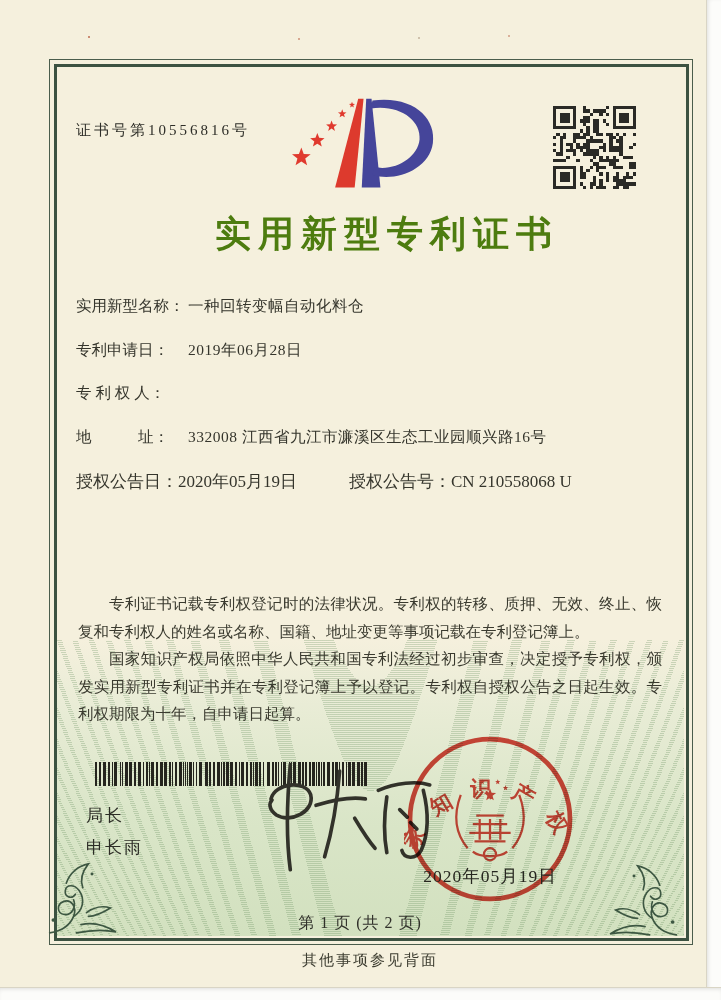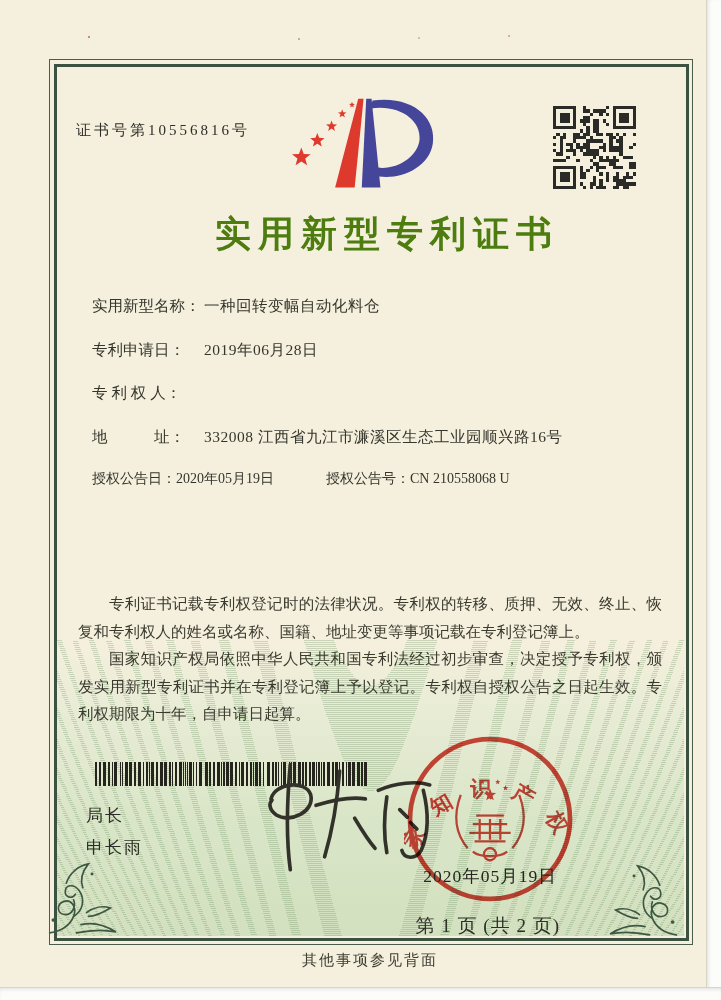--- a/index.html
+++ b/index.html
@@ -24,39 +24,39 @@
   
   .green-zone{position:absolute;left:57px;top:640px;width:627px;height:296px;
     background:
       repeating-radial-gradient(120% 85% at 50% 175%, rgba(96,138,88,.28) 0 1px, rgba(0,0,0,0) 1px 6px),
       linear-gradient(to bottom, rgba(226,236,212,0) 0%, rgba(223,233,208,.55) 22%, rgba(214,228,197,.88) 60%, rgba(209,224,190,.97) 100%);}
   .cert-no{position:absolute;left:76px;top:99px;font-size:15px;letter-spacing:3px;color:#2e2e28;margin-top:22px;}
   .logo{position:absolute;left:280px;top:90px;width:160px;height:108px;}
   .qr{position:absolute;left:553px;top:106px;width:83px;height:83px;}
   .title{position:absolute;left:49px;top:210px;width:676px;text-align:center;
     font-size:36px;font-weight:700;letter-spacing:7px;color:#4d7c0f;}
-  .fields{position:absolute;left:92px;top:296px;width:590px;}
+  .fields{position:absolute;left:76px;top:296px;width:590px;}
   .field-row{display:flex;height:43.5px;font-size:15.5px;color:#35352c;align-items:flex-start;}
   .field-label{flex:0 0 112px;white-space:pre;}
   .field-value{flex:1;letter-spacing:.5px;}
-  .grant-row{display:flex;height:40px;font-size:14px;color:#35352c;}
+  .grant-row{display:flex;height:40px;font-size:17px;color:#35352c;}
   .grant-row .pair{white-space:pre;}
   .grant-row .pair+.pair{margin-left:52px;}
   .paras{position:absolute;left:78px;top:590px;width:584px;font-size:15.5px;
     line-height:27.5px;color:#3a3a2f;text-align:justify;}
   .paras p{margin:0;text-indent:2em;}
   .barcode{position:absolute;left:95px;top:762px;width:277px;height:24px;}
   .director-title{position:absolute;left:86px;top:804px;font-size:17px;color:#2c2c26;letter-spacing:2px;}
   .director-name{position:absolute;left:86px;top:836px;font-size:17px;color:#2c2c26;letter-spacing:2px;}
   .signature{position:absolute;left:250px;top:756px;width:190px;height:118px;}
   .seal{position:absolute;left:404px;top:733px;width:172px;height:172px;mix-blend-mode:multiply;opacity:.92;}
   .seal-date{position:absolute;left:398px;top:864px;width:184px;text-align:center;
     font-size:17.5px;color:#26261f;letter-spacing:1px;}
-  .page-info{position:absolute;left:160px;top:913px;width:400px;text-align:right;
-    font-size:19px;color:#30302a;letter-spacing:1px;}
+  .page-info{position:absolute;left:160px;top:913px;width:400px;text-align:center;
+    font-size:16px;color:#30302a;letter-spacing:1px;}
   .back-note{position:absolute;left:49px;top:951px;width:642px;text-align:center;
     font-size:15px;color:#3c3c30;letter-spacing:2px;}
   .ornament{position:absolute;width:92px;height:86px;}
   .ornament.left{left:46px;top:854px;}
   .ornament.right{left:588px;top:856px;transform:scaleX(-1);}
 </style>
 </head>
 <body>
 
 <div class="page">

